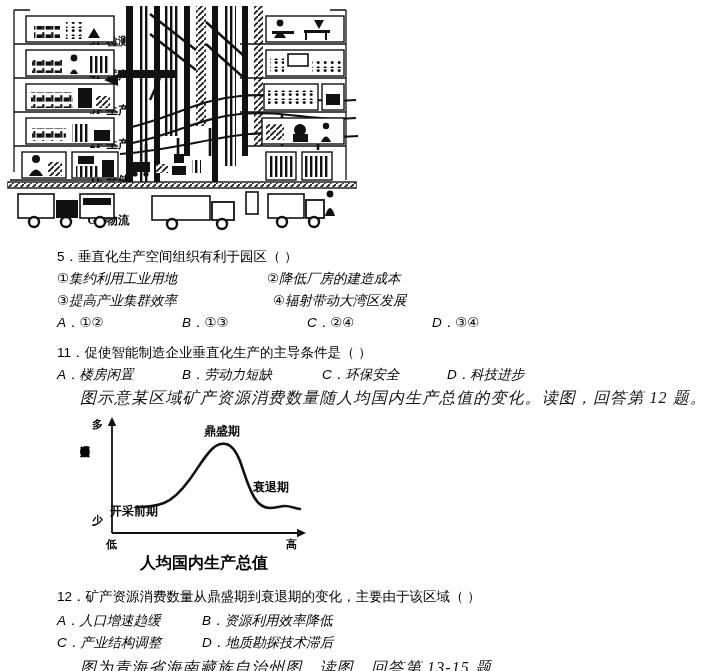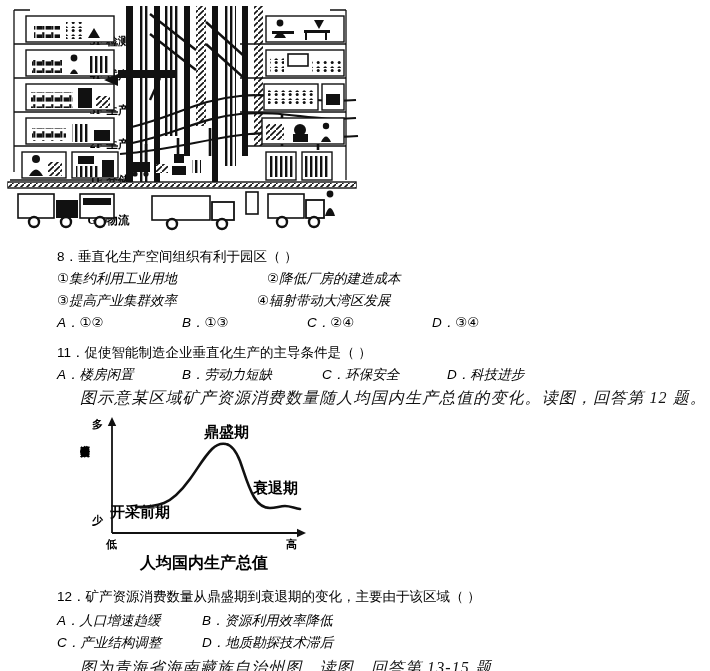--- a/index.html
+++ b/index.html
@@ -47,21 +47,21 @@
   .fig2{position:absolute;left:78px;top:415px;width:420px;height:160px;}
   .axis-cap{position:absolute;font-size:11px;font-weight:bold;
     font-family:"Liberation Serif","DejaVu Serif",serif;color:#000;}
   .ylab{
     position:absolute;left:-2px;top:22px;width:14px;
     font-size:9.5px;font-weight:bold;letter-spacing:.5px;
     font-family:"Liberation Serif","DejaVu Serif",serif;
     writing-mode:vertical-rl;text-orientation:upright;
     line-height:11px;color:#000;
   }
-  .ann{position:absolute;font-size:15px;font-weight:bold;
+  .ann{position:absolute;font-size:12px;font-weight:bold;
     font-family:"Liberation Serif","DejaVu Serif",serif;color:#000;white-space:nowrap;}
   .xtitle{position:absolute;font-size:16px;font-weight:bold;
     font-family:"Liberation Serif","DejaVu Serif",serif;color:#000;}
 </style>
 </head>
 <body>
 
 <div class="page">
 
   <div class="fig1">
@@ -266,28 +266,28 @@
         <circle cx="282" cy="218" r="5" fill="#fff" stroke="#111" stroke-width="2.4"></circle>
         <circle cx="314" cy="218" r="5" fill="#fff" stroke="#111" stroke-width="2.4"></circle>
         <circle cx="330" cy="190" r="3.4" fill="#111"></circle>
           <path d="M325 212 q5-16 10 0z" fill="#111"></path>
       </g>
     </svg>
   </div>
 
   <div class="qwrap">
 
-    <div class="qrow q-line" style="top:6px">8．垂直化生产空间组织有利于园区（        ）</div>
+    <div class="qrow q-line" style="top:6px">5．垂直化生产空间组织有利于园区（        ）</div>
     <div class="qrow" style="top:28px;width:600px">
       <span class="q-line opt-abs" style="left:0">①集约利用工业用地</span>
       <span class="q-line opt-abs" style="left:210px">②降低厂房的建造成本</span>
     </div>
     <div class="qrow" style="top:50px;width:600px">
       <span class="q-line opt-abs" style="left:0">③提高产业集群效率</span>
-      <span class="q-line opt-abs" style="left:200px">④辐射带动大湾区发展</span>
+      <span class="q-line opt-abs" style="left:216px">④辐射带动大湾区发展</span>
     </div>
     <div class="qrow" style="top:72px;width:620px">
       <span class="q-line opt-abs" style="left:0">A．①②</span>
       <span class="q-line opt-abs" style="left:125px">B．①③</span>
       <span class="q-line opt-abs" style="left:250px">C．②④</span>
       <span class="q-line opt-abs" style="left:375px">D．③④</span>
     </div>
 
     <div class="qrow q-line" style="top:102px">11．促使智能制造企业垂直化生产的主导条件是（        ）</div>
     <div class="qrow" style="top:124px;width:640px">

